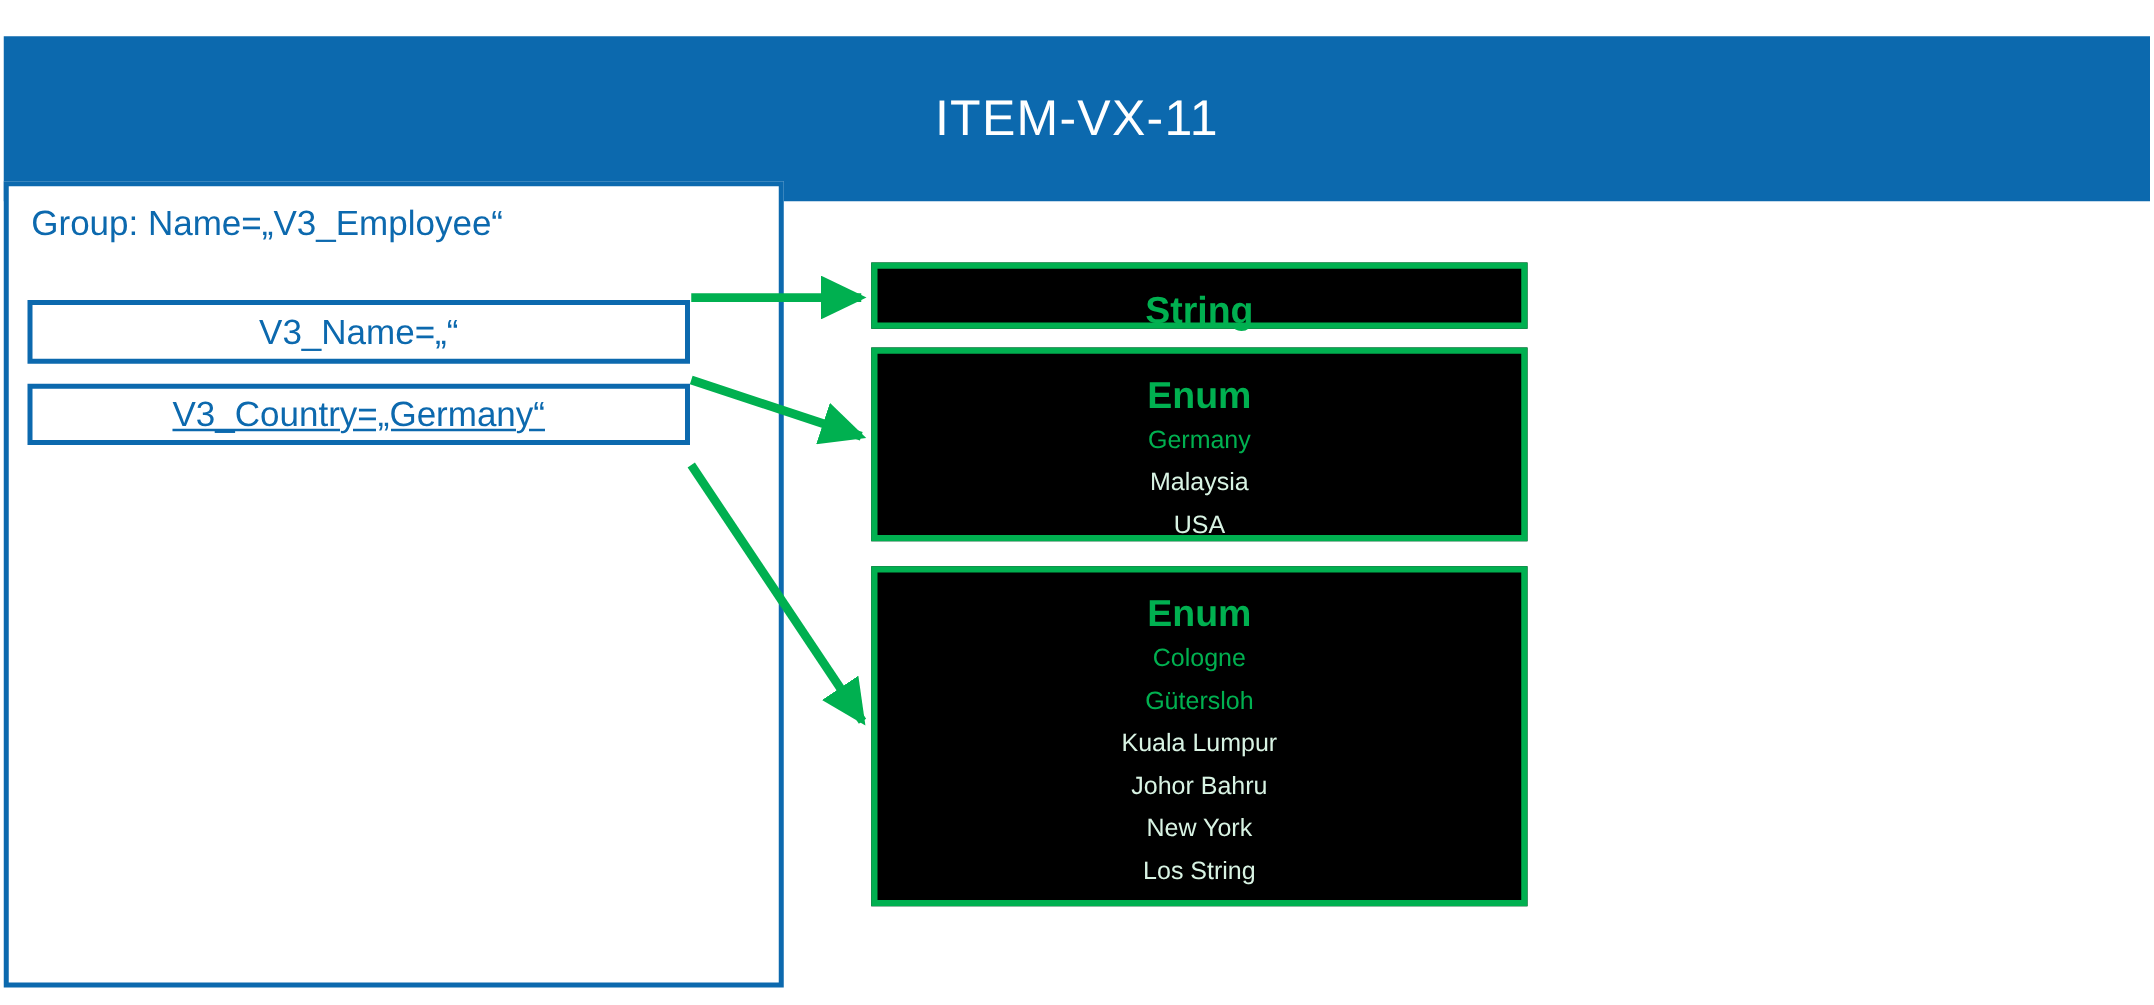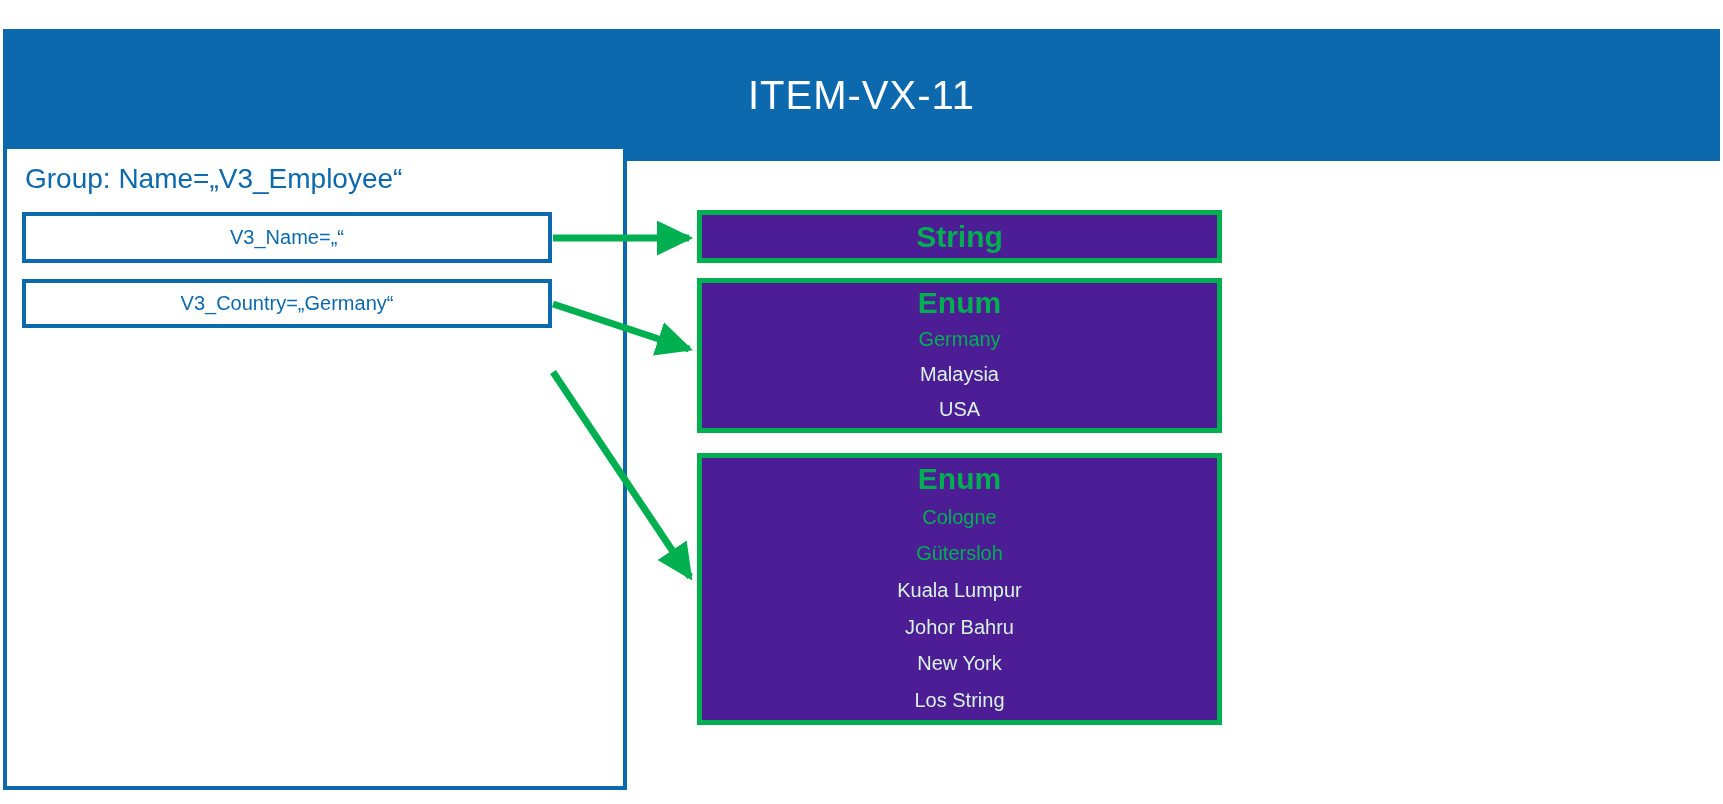--- a/index.html
+++ b/index.html
@@ -33,32 +33,32 @@
     border:4px solid var(--blue); background:#ffffff;
   }
   .group-label{
     position:absolute; left:25px; top:161px; height:36px;
     color:var(--blue); font-size:28px; line-height:36px; white-space:nowrap;
   }
   .field-box{
     position:absolute; left:22px; width:530px;
     border:4px solid var(--blue); background:#ffffff;
     display:flex; align-items:center; justify-content:center;
-    color:var(--blue); font-size:20px; white-space:nowrap;
+    color:var(--blue); font-size:28px; white-space:nowrap;margin-top:28px;
   }
   .field-name   { top:212px; height:51px; }
-  .field-country{ top:279px; height:49px; }
+  .field-country{ top:279px; height:49px;text-decoration:underline; }
   .field-city   { top:348px; height:50px; }
 
   
   .type-box{
     position:absolute; left:697px; width:525px;
-    border:5px solid var(--green); background:#4c1d95;
+    border:5px solid var(--green); background:#000000;
     display:flex; flex-direction:column; align-items:center; justify-content:space-around;
-    padding:2px 0;
+    padding:16px 0;
   }
   .type-string{ top:210px; height:53px; }
   .type-enum-country{ top:278px; height:155px; }
   .type-enum-city{ top:453px; height:272px; }
   .type-title{
     color:var(--green); font-size:30px; font-weight:700; line-height:36px;
   }
   .opt{
     color:var(--green); font-size:20px; line-height:34px;
   }

